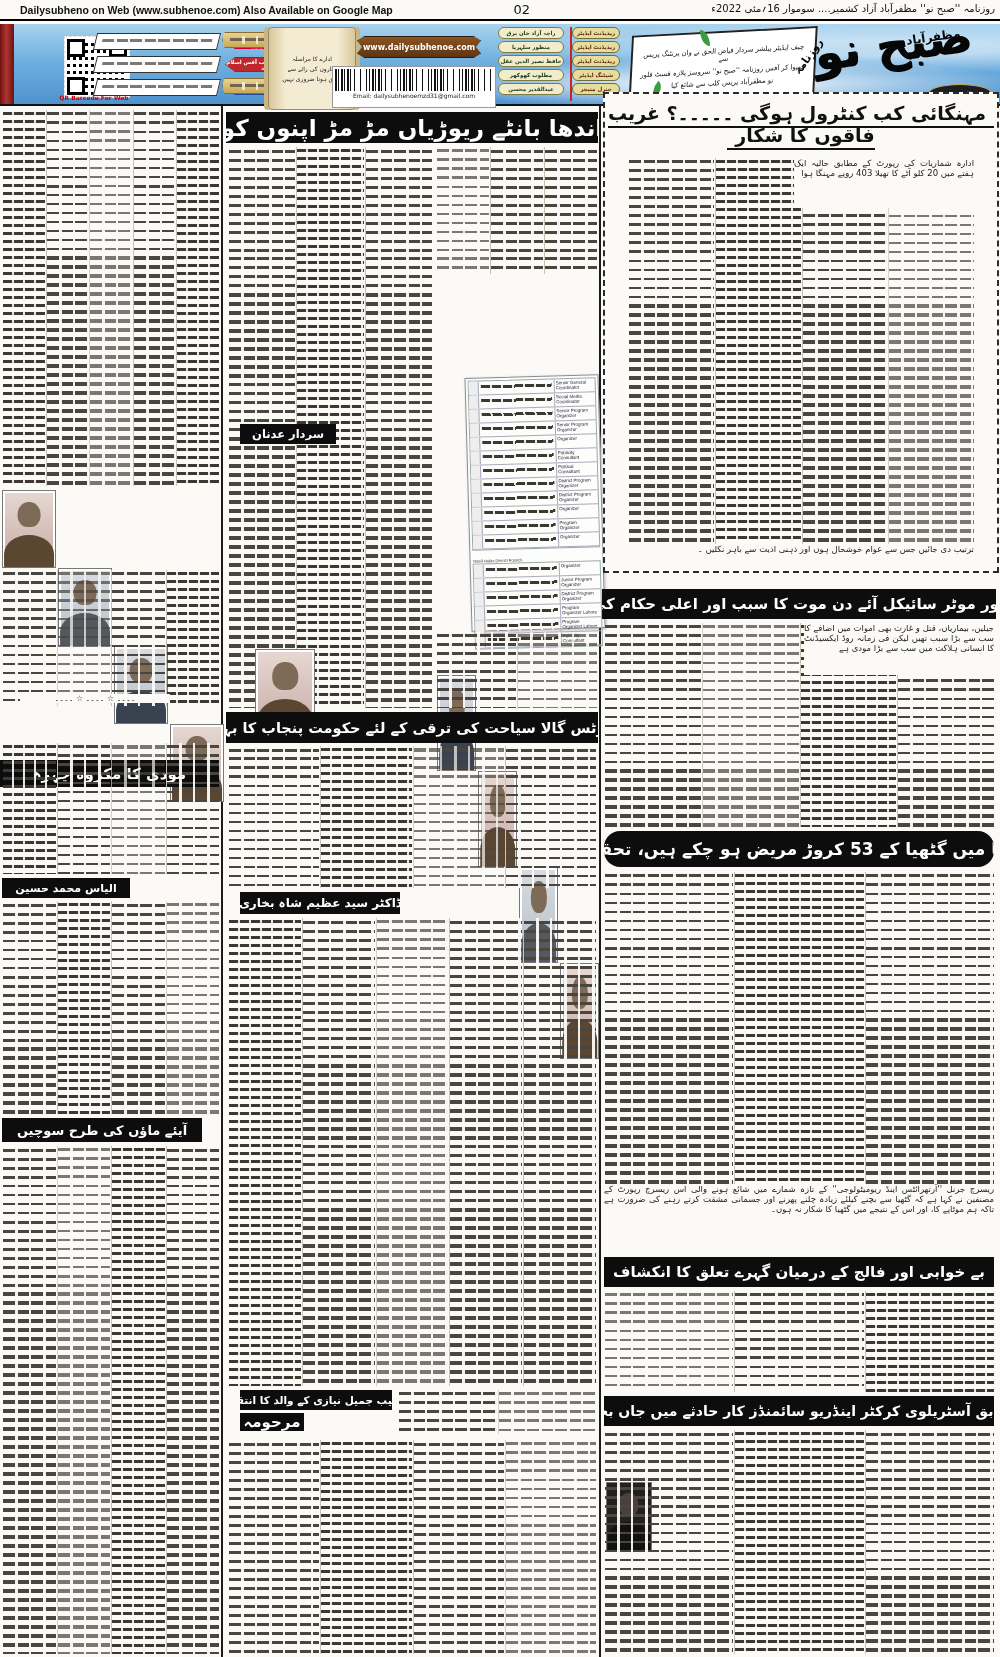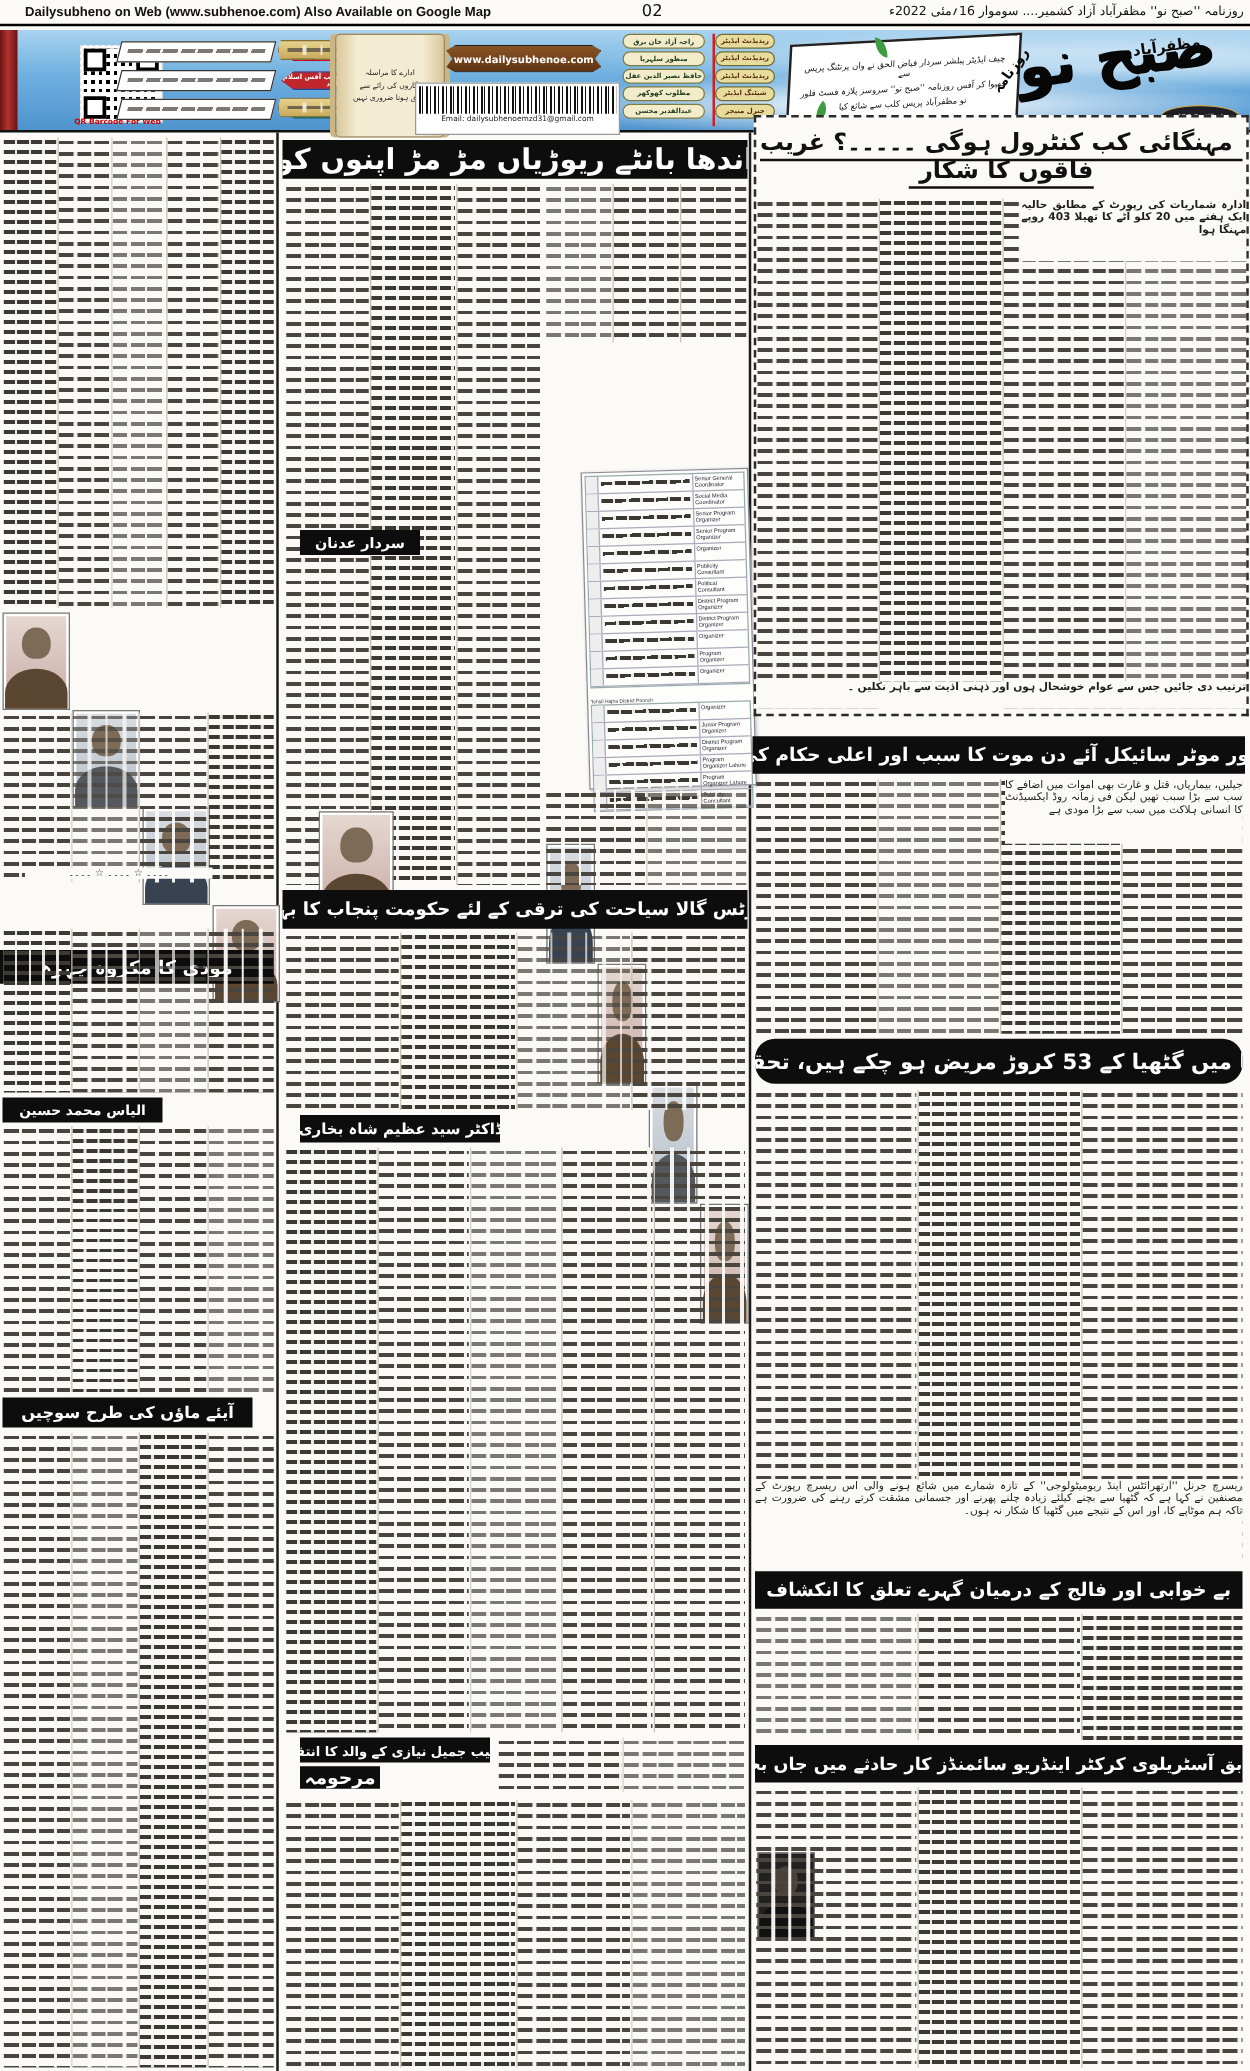--- a/index.html
+++ b/index.html
@@ -432,21 +432,21 @@
       <div class="c tx dense"></div>
       <div class="c tx"></div>
       <div class="c tx light"></div>
     </div>
   </div>
 
   <div class="abs dashedbox" style="left:603px;top:92px;width:392px;height:477px;">
     <div style="text-align:center;margin-top:8px;">
       <span class="rtl" style="font-size:19px;font-weight:bold;border-bottom:2px solid #111;padding:0 8px 2px;">مہنگائی کب کنٹرول ہوگی ۔۔۔۔۔؟ غریب فاقوں کا شکار</span>
     </div>
-    <div style="position:relative;margin:12px 0 6px;height:408px;font-weight:bold;">
+    <div style="position:relative;margin:12px 23px 6px;height:408px;">
       <div class="cols">
         <div class="c tx"></div>
         <div class="c tx dense"></div>
         <div class="c tx"></div>
         <div class="c tx light"></div>
       </div>
       <div class="ex abs" style="right:0;top:0;width:180px;height:50px;">ادارہ شماریات کی رپورٹ کے مطابق حالیہ ایک ہفتے میں 20 کلو آٹے کا تھیلا 403 روپے مہنگا ہوا</div>
       <div class="ex abs" style="left:0;bottom:0;width:100%;height:22px;">ترتیب دی جائیں جس سے عوام خوشحال ہوں اور ذہنی اذیت سے باہر نکلیں ۔</div>
     </div>
   </div>

